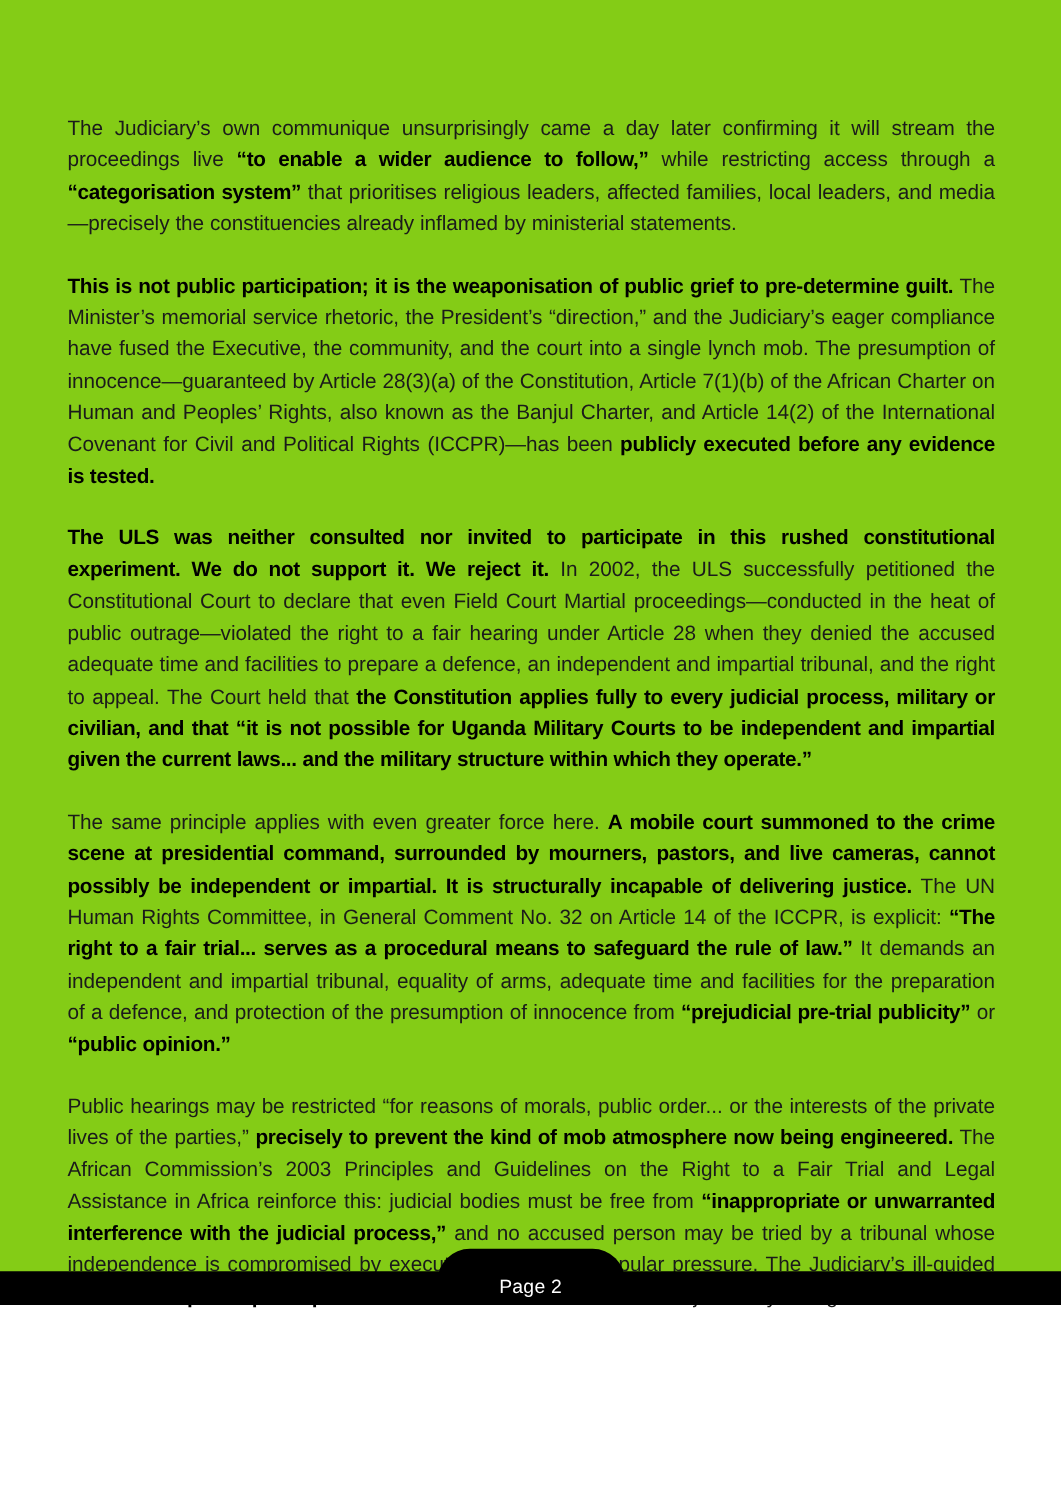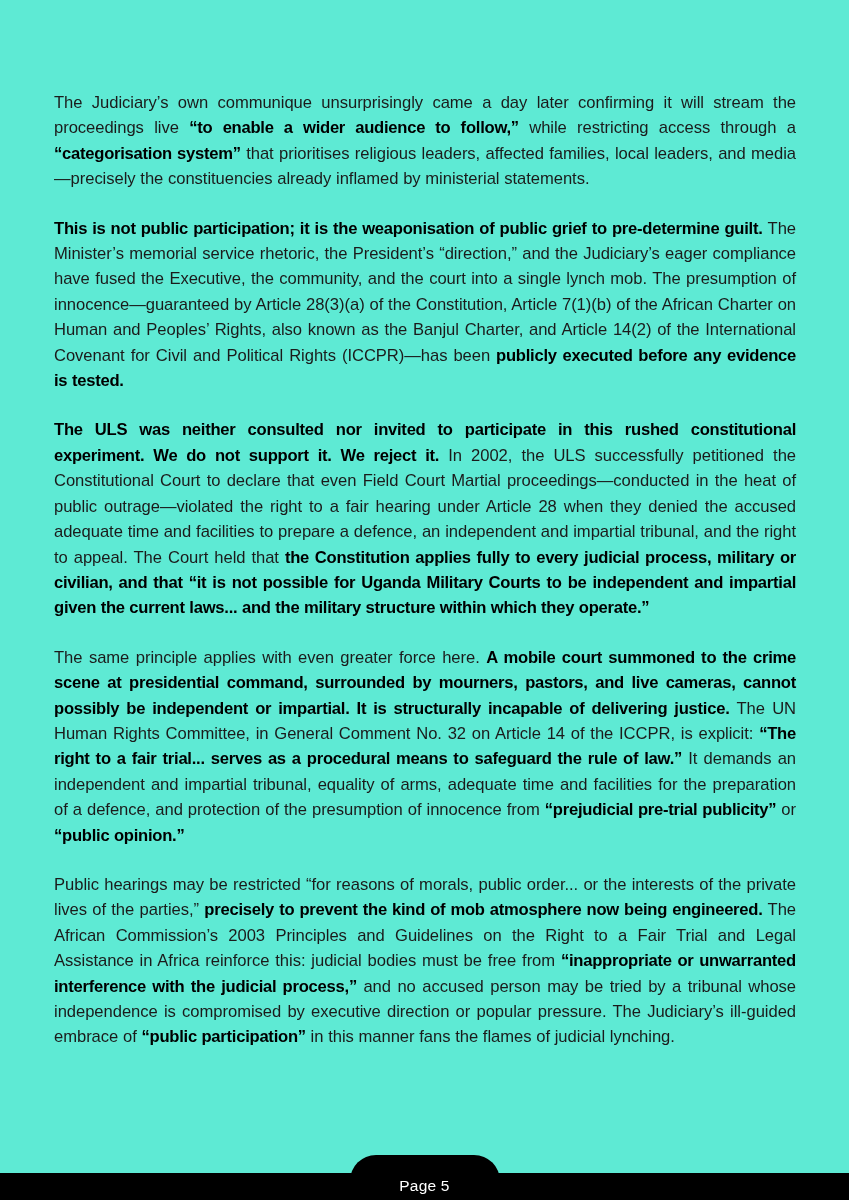--- a/index.html
+++ b/index.html
@@ -14,22 +14,22 @@
     overflow: hidden;
     font-family: "Liberation Sans", sans-serif;
     -webkit-font-smoothing: antialiased;
   }
 
   #page {
     position: absolute;
     left: 0;
     top: 0;
     width: 849px;
-    height: 1200px;
-    background: #5eead4;
+    height: 1044px;
+    background: #84cc16;
   }
 
   #doc-body {
     position: absolute;
     left: 54px;
     top: 90px;
     width: 742px;
   }
 
   .para {
@@ -95,16 +95,16 @@
   <div id="doc-body">
       <p class="para"><span>The Judiciary’s own communique unsurprisingly came a day later confirming it will stream the proceedings live </span><b>“to enable a wider audience to follow,”</b><span> while restricting access through a </span><b>“categorisation system”</b><span> that prioritises religious leaders, affected families, local leaders, and media—precisely the constituencies already inflamed by ministerial statements.</span></p>
       <p class="para"><b>This is not public participation; it is the weaponisation of public grief to pre-determine guilt.</b><span> The Minister’s memorial service rhetoric, the President’s “direction,” and the Judiciary’s eager compliance have fused the Executive, the community, and the court into a single lynch mob. The presumption of innocence—guaranteed by Article 28(3)(a) of the Constitution, Article 7(1)(b) of the African Charter on Human and Peoples’ Rights, also known as the Banjul Charter, and Article 14(2) of the International Covenant for Civil and Political Rights (ICCPR)—has been </span><b>publicly executed before any evidence is tested.</b></p>
       <p class="para"><b>The ULS was neither consulted nor invited to participate in this rushed constitutional experiment. We do not support it. We reject it.</b><span> In 2002, the ULS successfully petitioned the Constitutional Court to declare that even Field Court Martial proceedings—conducted in the heat of public outrage—violated the right to a fair hearing under Article 28 when they denied the accused adequate time and facilities to prepare a defence, an independent and impartial tribunal, and the right to appeal. The Court held that </span><b>the Constitution applies fully to every judicial process, military or civilian, and that “it is not possible for Uganda Military Courts to be independent and impartial given the current laws... and the military structure within which they operate.”</b></p>
       <p class="para"><span>The same principle applies with even greater force here. </span><b>A mobile court summoned to the crime scene at presidential command, surrounded by mourners, pastors, and live cameras, cannot possibly be independent or impartial. It is structurally incapable of delivering justice.</b><span> The UN Human Rights Committee, in General Comment No. 32 on Article 14 of the ICCPR, is explicit: </span><b>“The right to a fair trial... serves as a procedural means to safeguard the rule of law.”</b><span> It demands an independent and impartial tribunal, equality of arms, adequate time and facilities for the preparation of a defence, and protection of the presumption of innocence from </span><b>“prejudicial pre-trial publicity”</b><span> or </span><b>“public opinion.”</b></p>
       <p class="para"><span>Public hearings may be restricted “for reasons of morals, public order... or the interests of the private lives of the parties,” </span><b>precisely to prevent the kind of mob atmosphere now being engineered.</b><span> The African Commission’s 2003 Principles and Guidelines on the Right to a Fair Trial and Legal Assistance in Africa reinforce this: judicial bodies must be free from </span><b>“inappropriate or unwarranted interference with the judicial process,”</b><span> and no accused person may be tried by a tribunal whose independence is compromised by executive direction or popular pressure. The Judiciary’s ill-guided embrace of </span><b>“public participation”</b><span> in this manner fans the flames of judicial lynching.</span></p>
     </div>
 
   <div id="footer">
     <div id="footer-tab"></div>
-    <div id="footer-label">Page 5</div>
+    <div id="footer-label">Page 2</div>
   </div>
 
 </div>
 
 </body></html>

